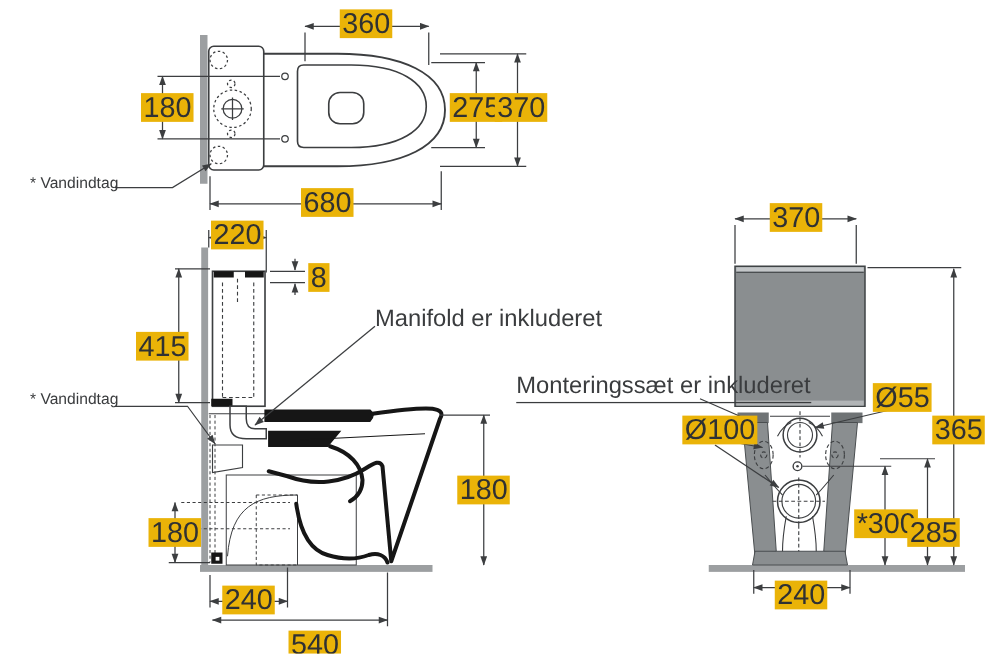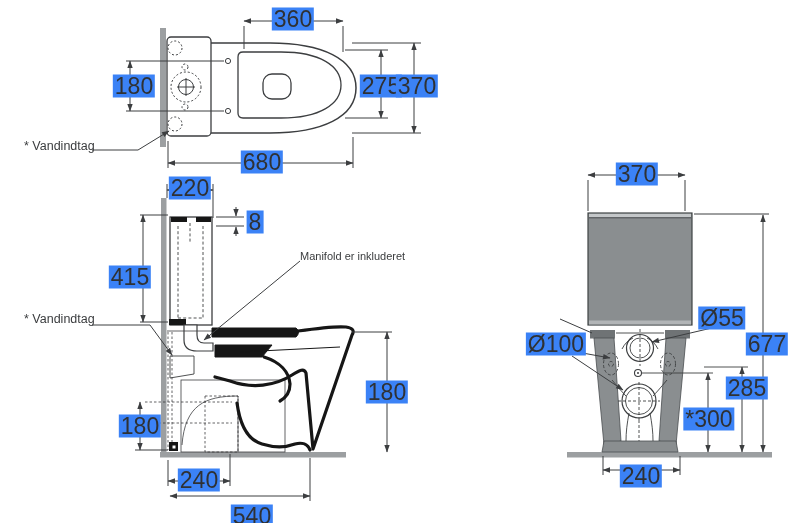--- a/index.html
+++ b/index.html
@@ -1,21 +1,21 @@
 <!DOCTYPE html>
 <html><head>
 <meta charset="utf-8">
 <style>
   html,body{margin:0;padding:0;background:#ffffff;}
   #stage{position:relative;width:800px;height:523px;background:#fff;overflow:hidden;
          font-family:"Liberation Sans","DejaVu Sans",sans-serif;}
   #stage svg{position:absolute;left:0;top:0;}
   .dim{position:absolute;transform:translate(-50%,-50%);font-size:23px;color:#2f3133;
-       background:#3b82f6;line-height:1;padding:0 2px;white-space:nowrap;letter-spacing:0px;}
-  .ann{position:absolute;transform:translate(0,-50%);font-size:11px;color:#3a3c3e;
+       background:#eab308;line-height:1;padding:0 2px;white-space:nowrap;letter-spacing:0px;}
+  .ann{position:absolute;transform:translate(0,-50%);font-size:19px;color:#3a3c3e;
        line-height:1.1;white-space:nowrap;}
   .ann.small{font-size:12.5px;}
   .underlined{border-bottom:1.3px solid #3a3c3e;padding-bottom:1px;}
 </style>
 </head>
 <body>
 
 <div id="stage">
 
 <svg width="800" height="523" viewBox="0 0 800 523">
@@ -197,19 +197,20 @@
 <span class="dim" style="left:130px;top:277px">415</span>
 <span class="dim" style="left:387px;top:392px">180</span>
 <span class="dim" style="left:140px;top:426px">180</span>
 <span class="dim" style="left:199px;top:480px">240</span>
 <span class="dim" style="left:252px;top:516px">540</span>
 <span class="ann" style="left:300px;top:256px">Manifold er inkluderet</span>
 <span class="ann small" style="left:24px;top:320px">* Vandindtag</span>
 
 <span class="dim" style="left:637px;top:174px">370</span>
 <span class="dim" style="left:722px;top:318px">Ø55</span>
-<span class="dim" style="left:556px;top:344px">Ø100</span>
-<span class="dim" style="left:767px;top:344px">677</span>
+<span class="dim" style="left:576px;top:344px">Ø100</span>
+<span class="dim" style="left:767px;top:344px">365</span>
 <span class="dim" style="left:709px;top:419px">*300</span>
-<span class="dim" style="left:747px;top:388px">285</span>
+<span class="dim" style="left:747px;top:426px">285</span>
 <span class="dim" style="left:641px;top:476px">240</span>
+<span class="ann underlined" style="left:413px;top:311px">Monteringssæt er inkluderet</span>
 
 </div>
 
 </body></html>

